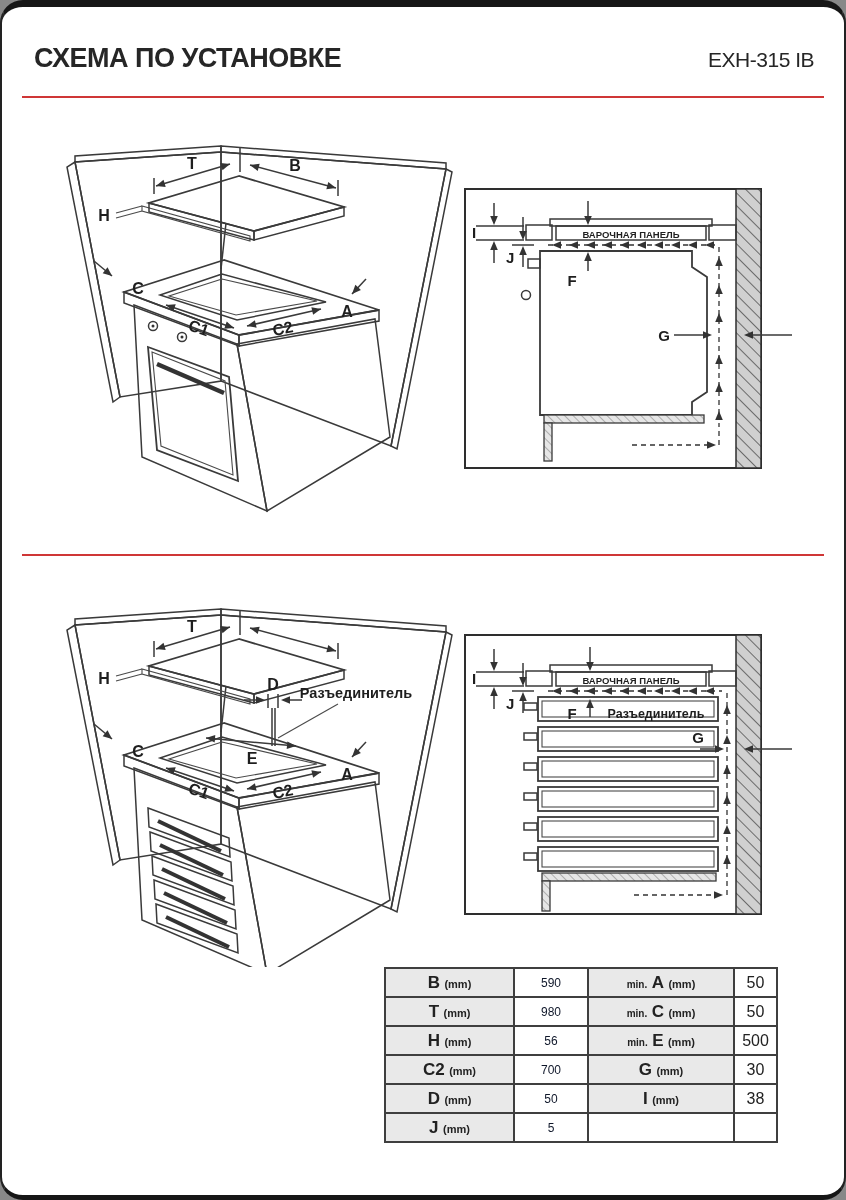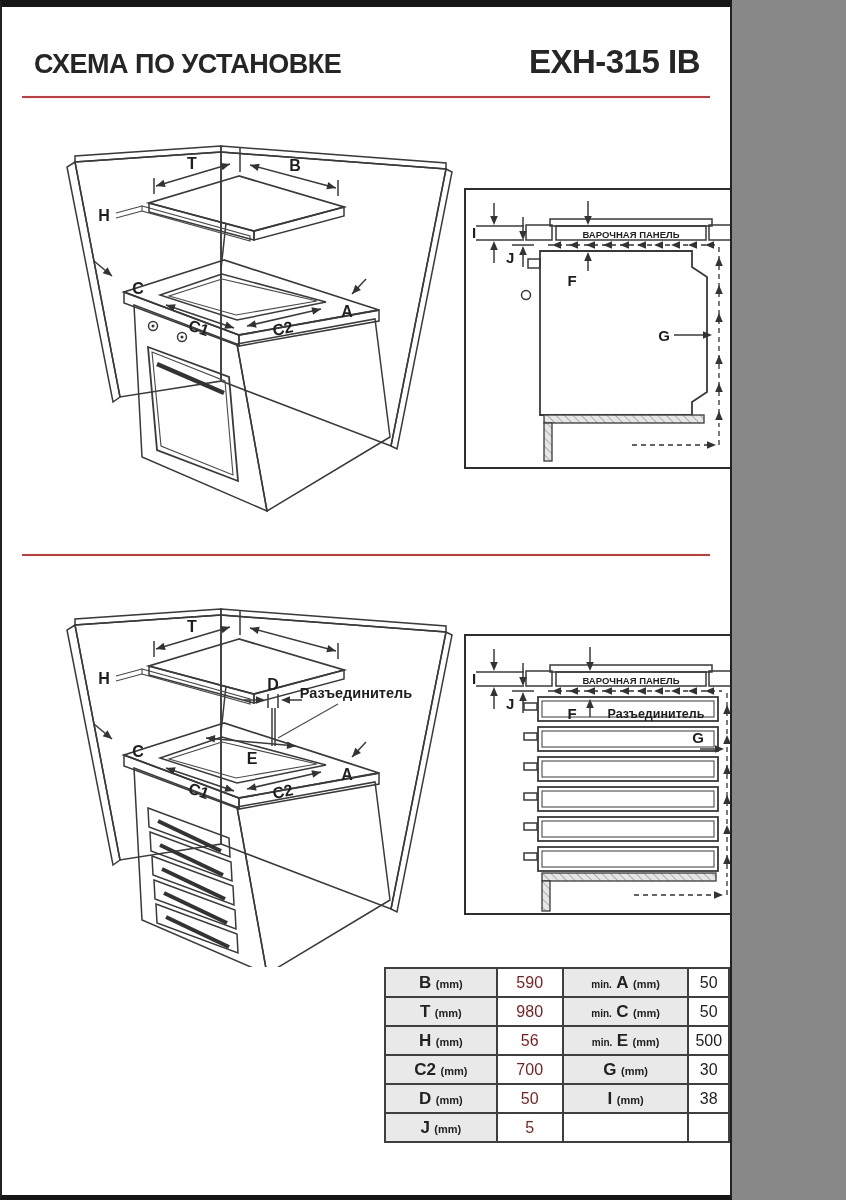--- a/index.html
+++ b/index.html
@@ -1,25 +1,25 @@
 <!DOCTYPE html>
 <html><head>
 <meta charset="utf-8">
 <style>
   html,body{margin:0;padding:0;background:#888;}
   .page{
-    position:relative;width:732px;height:1200px;background:#fff;
+    position:relative;width:846px;height:1200px;background:#fff;
     box-sizing:border-box;
     border-top:7px solid #161616;border-bottom:5px solid #161616;
     border-left:2px solid #222;border-right:2px solid #222;
-    font-family:"Liberation Sans",sans-serif;overflow:hidden;
+    font-family:"Liberation Sans",sans-serif;overflow:hidden;border-radius:23px;
   }
   .hdr{position:absolute;left:32px;right:30px;top:36px;display:flex;justify-content:space-between;align-items:baseline;}
   .hdr .title{font-size:27px;font-weight:bold;color:#262626;letter-spacing:-.5px;}
-  .hdr .model{font-size:33px;font-weight:bold;color:#262626;letter-spacing:-.5px;text-align:right;}
+  .hdr .model{font-size:21px;font-weight:normal;color:#262626;letter-spacing:-.5px;text-align:right;}
   .redline{position:absolute;left:20px;right:20px;height:2px;background:#cf3636;}
   .rl1{top:89px;} .rl2{top:547px;}
   .diag{position:absolute;}
   .d-ti{left:52px;top:112px;}
   .d-ts{left:462px;top:180px;}
   .d-bi{left:52px;top:575px;}
   .d-bs{left:462px;top:626px;}
   svg text{font-family:"Liberation Sans",sans-serif;fill:#1e1e1e;}
   .dim{font-size:16px;font-weight:bold;}
   .dim2{font-size:15px;font-weight:bold;}
@@ -27,21 +27,21 @@
   .dtxt{font-size:14.5px;font-weight:bold;}
   .dtxt2{font-size:12.5px;font-weight:bold;}
   .ln{stroke:#3a3a3a;stroke-width:1.5;fill:none;}
   .ln2{stroke:#3a3a3a;stroke-width:1.8;fill:none;}
   .thin{stroke:#4a4a4a;stroke-width:1.1;fill:none;}
   .dash{stroke:#333;stroke-width:1.3;fill:none;stroke-dasharray:5 4;}
   .tbl{position:absolute;left:382px;top:960px;border-collapse:collapse;table-layout:fixed;}
   .tbl td{border:2px solid #3f3f3f;height:27px;text-align:center;vertical-align:middle;padding:0;}
   .tbl .lab{background:#e9e9e9;width:127px;}
   .tbl .lab2{background:#e9e9e9;width:144px;}
-  .tbl .val{background:#fff;width:72px;font-size:16px;color:#7f1d1d;}
+  .tbl .val{background:#fff;width:72px;font-size:12px;color:#0f172a;}
   .tbl .val2{background:#fff;width:41px;font-size:16px;color:#222;}
   .tbl .blank{background:#fff;}
   .nm{font-size:17px;font-weight:bold;color:#222;}
   .un{font-size:11px;font-weight:bold;color:#222;}
   .mn{font-size:10px;font-weight:bold;color:#222;}
 </style>
 </head>
 <body>
 
 <div class="page">

